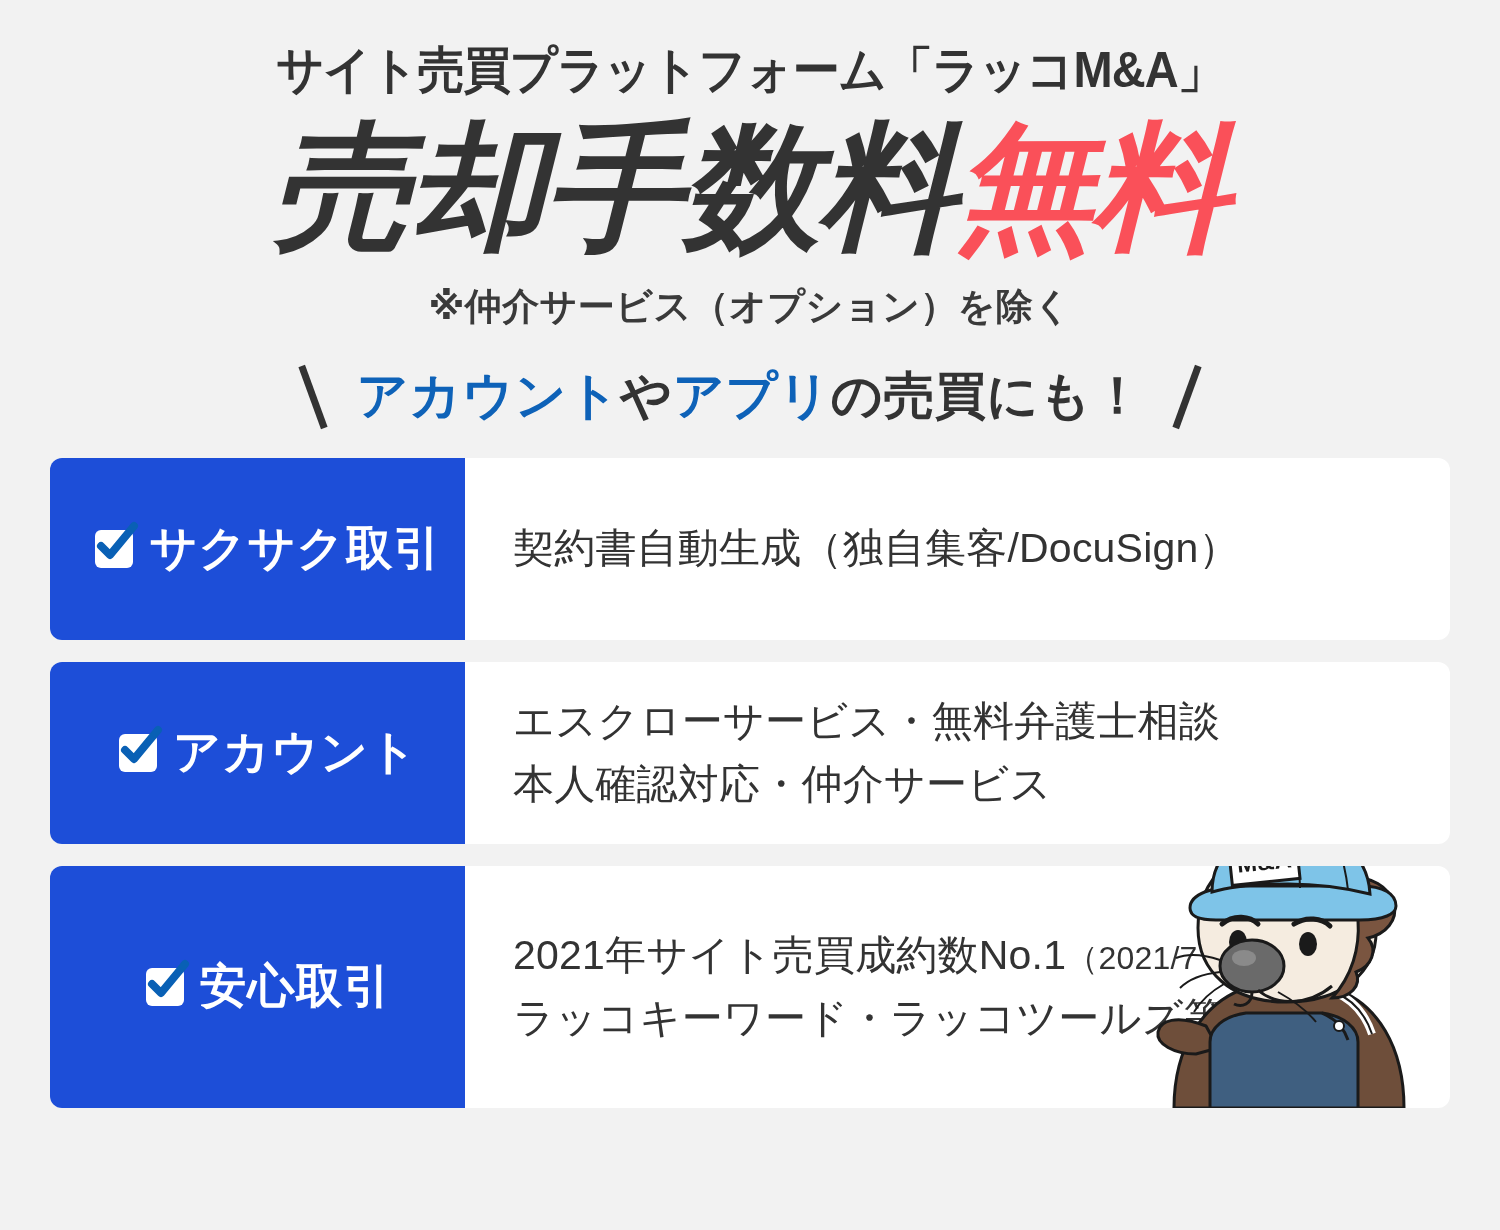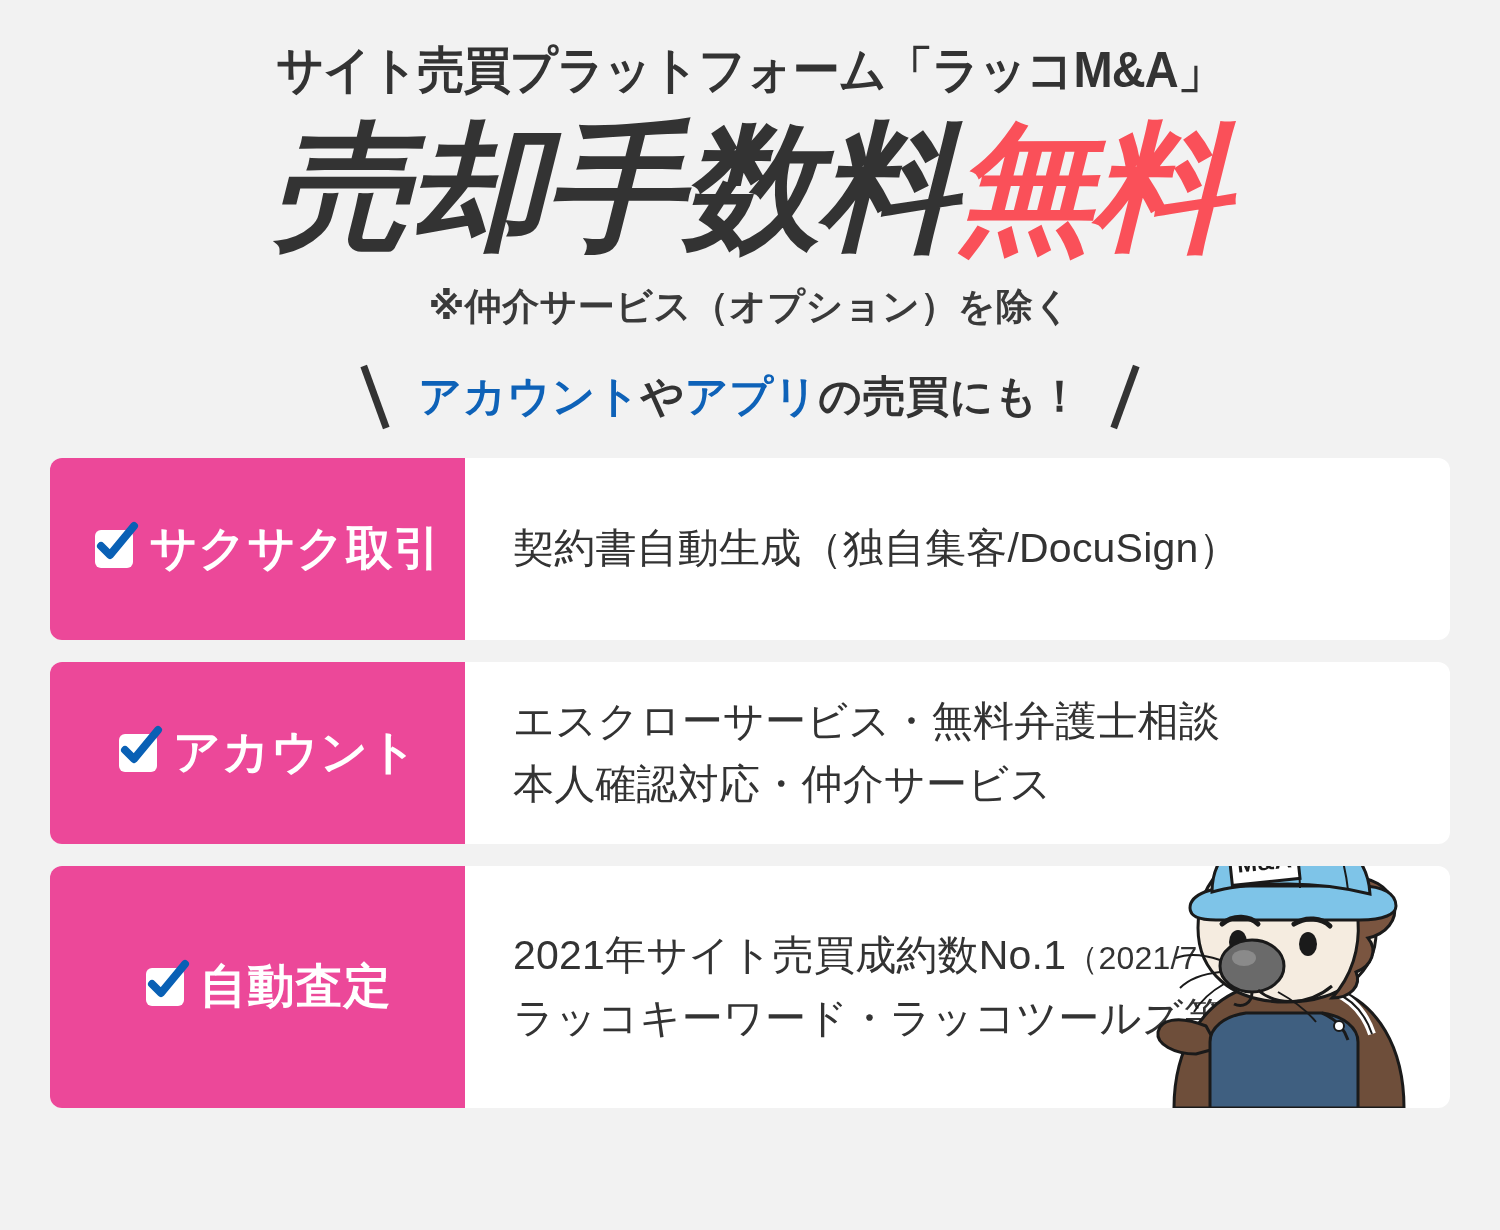--- a/index.html
+++ b/index.html
@@ -76,21 +76,21 @@
     top: 0;
     width: 7px;
     height: 100%;
     background: #333333;
     transform-origin: center;
   }
   .slash-left::before  { transform: translateX(-50%) rotate(-20deg); }
   .slash-right::before { transform: translateX(-50%) rotate(20deg); }
 
   .slash-text {
-    font-size: 43px;
+    font-size: 51px;
     font-weight: 700;
     letter-spacing: 0.01em;
     color: #333333;
     white-space: nowrap;
   }
   .slash-text .hl { color: #0e62b8; }
 
   
   .features {
     margin-top: 22px;
@@ -109,21 +109,21 @@
   }
   .feature-row:last-child { margin-bottom: 0; }
 
   .row-1 { height: 182px; }
   .row-2 { height: 182px; }
   .row-3 { height: 242px; }
 
   .feature-label {
     width: 415px;
     flex: 0 0 415px;
-    background: #ec4899;
+    background: #1d4ed8;
     display: flex;
     align-items: center;
     justify-content: center;
     gap: 16px;
     padding-left: 42px;
     padding-right: 20px;
   }
 
   .checkbox-icon {
     width: 38px;
@@ -238,21 +238,21 @@
   </div>
 
   <div class="feature-row row-3">
     <div class="feature-label">
       <span class="checkbox-icon">
         <span class="bx"></span>
         <svg viewBox="0 0 48 48" aria-hidden="true">
           <path d="M9 25 L18 34 L42 5" fill="none" stroke="#0960b5" stroke-width="8" stroke-linecap="round" stroke-linejoin="round"></path>
         </svg>
       </span>
-      <span class="feature-label-text">自動査定</span>
+      <span class="feature-label-text">安心取引</span>
     </div>
     <div class="feature-desc">
       <div class="desc-line"><span>2021年サイト売買成約数No.1</span><span class="desc-small">（2021/7 時点）</span></div>
       <div class="desc-line">ラッコキーワード・ラッコツールズ等の</div>
     </div>
 
     <svg class="mascot" viewBox="0 0 276 292" aria-hidden="true">
 
       <path d="M28 292 C28 230 58 186 100 172 L186 172 C232 186 258 232 258 292 Z" fill="#6e4e3a" stroke="#1a1a1a" stroke-width="3"></path>
 

